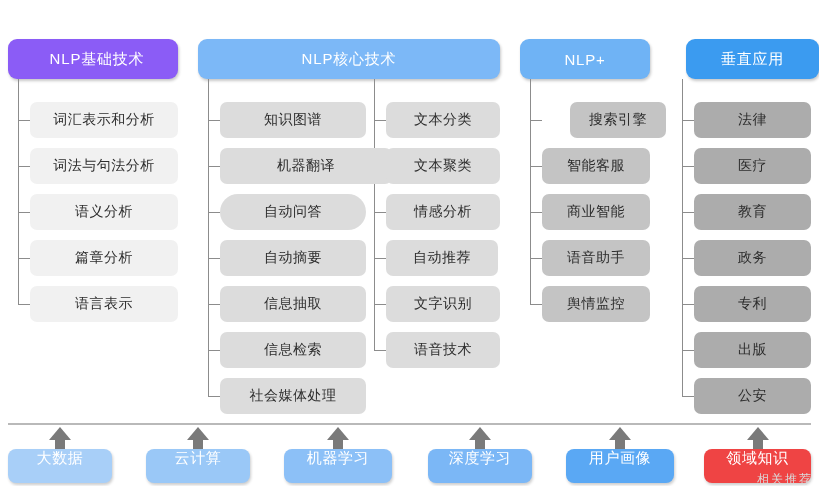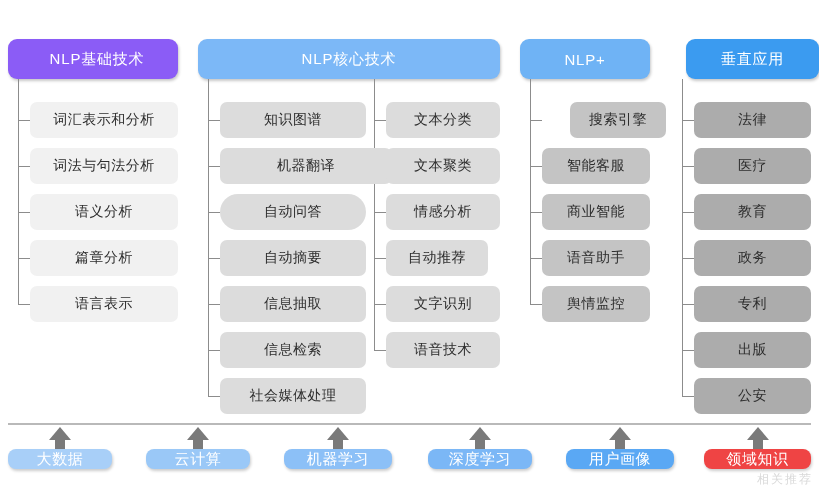--- a/index.html
+++ b/index.html
@@ -54,22 +54,22 @@
   .arrow {
     position: absolute; width: 0; height: 0;
     border-left: 11px solid transparent;
     border-right: 11px solid transparent;
     border-bottom: 13px solid #7a7a7a;
   }
   .arrow-stem {
     position: absolute; width: 10px; height: 9px; background: #7a7a7a;
   }
   .base {
-    position: absolute; height: 20px; border-radius: 8px;
-    display: flex; align-items: center; justify-content: center;
+    position: absolute; height: 34px; border-radius: 8px;
+    display: flex; align-items: flex-start; justify-content: center;
     color: #ffffff; font-size: 15px; letter-spacing: .6px;
     box-shadow: 1px 2px 3px rgba(0,0,0,.2);
     font-family: Liberation Serif, serif;
   }
   .watermark {
     position: absolute; bottom: -2px; right: 6px;
     font-size: 12px; color: #d9d9d9; letter-spacing: 2px;
     white-space: nowrap; pointer-events: none;
   }
 </style>
@@ -169,21 +169,21 @@
       </div>
       <div class="item" style="left: 386px; top: 102px; width: 114px; background: rgb(220, 220, 220);">
         <span>文本分类</span>
       </div>
       <div class="item" style="left: 386px; top: 148px; width: 114px; background: rgb(220, 220, 220);">
         <span>文本聚类</span>
       </div>
       <div class="item" style="left: 386px; top: 194px; width: 114px; background: rgb(220, 220, 220);">
         <span>情感分析</span>
       </div>
-      <div class="item" style="left: 386px; top: 240px; width: 102px; background: rgb(220, 220, 220);">
+      <div class="item" style="left: 386px; top: 240px; width: 112px; background: rgb(220, 220, 220);">
         <span>自动推荐</span>
       </div>
       <div class="item" style="left: 386px; top: 286px; width: 114px; background: rgb(220, 220, 220);">
         <span>文字识别</span>
       </div>
       <div class="item" style="left: 386px; top: 332px; width: 114px; background: rgb(220, 220, 220);">
         <span>语音技术</span>
       </div>
       <div class="item" style="left: 542px; top: 102px; width: 96px; background: rgb(196, 196, 196); margin-left: 28px;">
         <span>搜索引擎</span>

